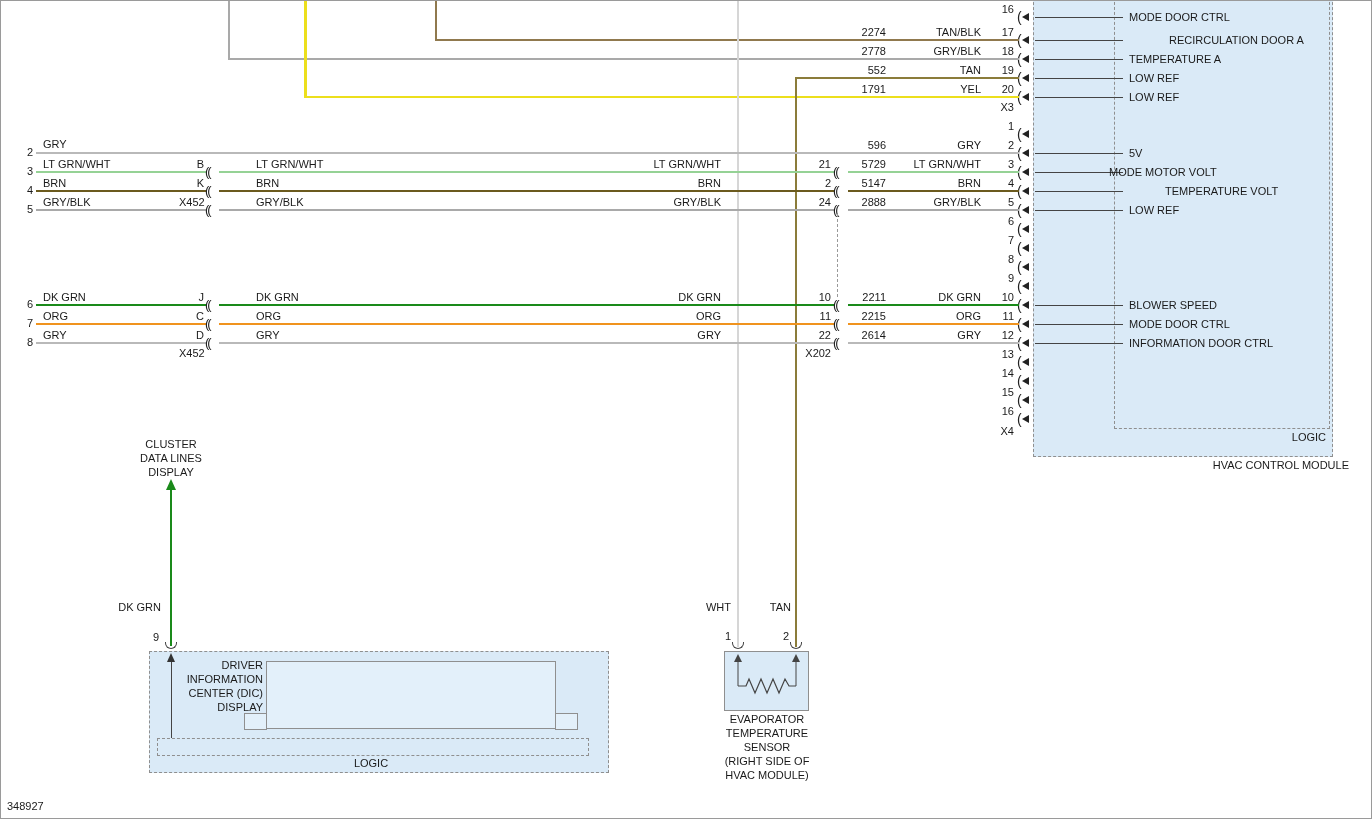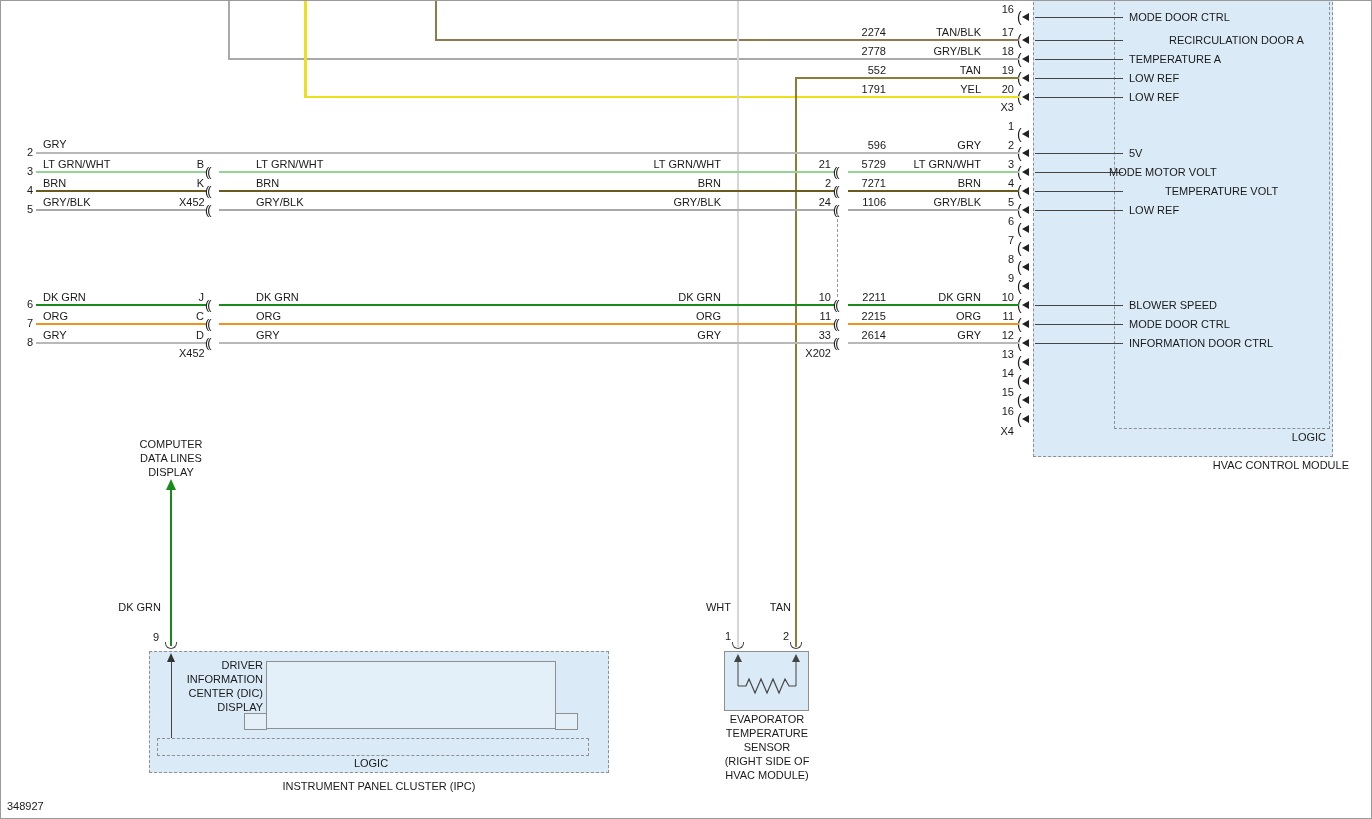--- a/index.html
+++ b/index.html
@@ -216,35 +216,35 @@
   <div class="h" style="left: 218px; top: 189px; width: 615px; background: rgb(107, 90, 30);"></div>
   <div class="h" style="left: 847px; top: 189px; width: 171px; background: rgb(107, 90, 30);"></div>
   <div class="t ra" style="left:14px;top:183px;width:18px;">4</div>
   <div class="t" style="left:42px;top:176px;">BRN</div>
   <div class="t ra" style="left:178px;top:176px;width:25px;">K</div>
   <div class="conn" style="left:204px;top:183px;"></div>
   <div class="t" style="left:255px;top:176px;">BRN</div>
   <div class="t ra" style="left:620px;top:176px;width:100px;">BRN</div>
   <div class="t ra" style="left:800px;top:176px;width:30px;">2</div>
   <div class="conn" style="left:832px;top:183px;"></div>
-  <div class="t ra" style="left:845px;top:176px;width:40px;">7271</div>
+  <div class="t ra" style="left:845px;top:176px;width:40px;">5147</div>
   <div class="t ra" style="left:900px;top:176px;width:80px;">BRN</div>
 
   <div class="h" style="left: 35px; top: 208px; width: 170px; background: rgb(169, 169, 169);"></div>
   <div class="h" style="left: 218px; top: 208px; width: 615px; background: rgb(169, 169, 169);"></div>
   <div class="h" style="left: 847px; top: 208px; width: 171px; background: rgb(169, 169, 169);"></div>
   <div class="t ra" style="left:14px;top:202px;width:18px;">5</div>
   <div class="t" style="left:42px;top:195px;">GRY/BLK</div>
   <div class="t ra u" style="left:178px;top:195px;width:25px;">X452</div>
   <div class="conn" style="left:204px;top:202px;"></div>
   <div class="t" style="left:255px;top:195px;">GRY/BLK</div>
   <div class="t ra" style="left:620px;top:195px;width:100px;">GRY/BLK</div>
   <div class="t ra" style="left:800px;top:195px;width:30px;">24</div>
   <div class="conn" style="left:832px;top:202px;"></div>
-  <div class="t ra" style="left:845px;top:195px;width:40px;">1106</div>
+  <div class="t ra" style="left:845px;top:195px;width:40px;">2888</div>
   <div class="t ra" style="left:900px;top:195px;width:80px;">GRY/BLK</div>
 
   <div class="dashv" style="left:836px;top:213px;height:83px;"></div>
 
   <div class="h" style="left: 35px; top: 303px; width: 170px; background: rgb(26, 138, 26);"></div>
   <div class="h" style="left: 218px; top: 303px; width: 615px; background: rgb(26, 138, 26);"></div>
   <div class="h" style="left: 847px; top: 303px; width: 171px; background: rgb(26, 138, 26);"></div>
   <div class="t ra" style="left:14px;top:297px;width:18px;">6</div>
   <div class="t" style="left:42px;top:290px;">DK GRN</div>
   <div class="t ra" style="left:178px;top:290px;width:25px;">J</div>
@@ -272,50 +272,49 @@
 
   <div class="h" style="left: 35px; top: 341px; width: 170px; background: rgb(185, 185, 185);"></div>
   <div class="h" style="left: 218px; top: 341px; width: 615px; background: rgb(185, 185, 185);"></div>
   <div class="h" style="left: 847px; top: 341px; width: 171px; background: rgb(185, 185, 185);"></div>
   <div class="t ra" style="left:14px;top:335px;width:18px;">8</div>
   <div class="t" style="left:42px;top:328px;">GRY</div>
   <div class="t ra" style="left:178px;top:328px;width:25px;">D</div>
   <div class="conn" style="left:204px;top:335px;"></div>
   <div class="t" style="left:255px;top:328px;">GRY</div>
   <div class="t ra" style="left:620px;top:328px;width:100px;">GRY</div>
-  <div class="t ra" style="left:800px;top:328px;width:30px;">33</div>
+  <div class="t ra" style="left:800px;top:328px;width:30px;">22</div>
   <div class="conn" style="left:832px;top:335px;"></div>
   <div class="t ra" style="left:845px;top:328px;width:40px;">2614</div>
   <div class="t ra" style="left:900px;top:328px;width:80px;">GRY</div>
 
   <div class="t ra u" style="left:178px;top:346px;width:25px;">X452</div>
   <div class="t ra u" style="left:798px;top:346px;width:32px;">X202</div>
 
-  <div class="t ca" style="left:110px;top:437px;width:120px;">COMPUTER</div>
+  <div class="t ca" style="left:110px;top:437px;width:120px;">CLUSTER</div>
   <div class="t ca" style="left:110px;top:451px;width:120px;">DATA LINES</div>
   <div class="t ca" style="left:110px;top:465px;width:120px;">DISPLAY</div>
   <div class="tri-up" style="left: 165px; top: 478px; border-bottom-color: rgb(26, 138, 26);"></div>
   <div class="v" style="left: 169px; top: 489px; height: 156px; background: rgb(26, 138, 26);"></div>
   <div class="t ra" style="left:100px;top:600px;width:60px;">DK GRN</div>
   <div class="t ra" style="left:140px;top:630px;width:18px;">9</div>
   <div class="cup" style="left:164px;top:641px;"></div>
 
   <div class="box" style="left: 148px; top: 650px; width: 460px; height: 122px; background: rgb(218, 234, 247);"></div>
   <div class="tri-up small" style="left:166px;top:652px;"></div>
   <div class="thin" style="left:170px;top:661px;height:76px;"></div>
   <div class="solidbox" style="left: 243px; top: 712px; width: 23px; height: 17px; background: rgb(227, 240, 250);"></div>
   <div class="solidbox" style="left: 554px; top: 712px; width: 23px; height: 17px; background: rgb(227, 240, 250);"></div>
   <div class="solidbox" style="left: 265px; top: 660px; width: 290px; height: 68px; background: rgb(227, 240, 250);"></div>
   <div class="t ra" style="left:178px;top:658px;width:84px;">DRIVER</div>
   <div class="t ra" style="left:178px;top:672px;width:84px;">INFORMATION</div>
   <div class="t ra" style="left:178px;top:686px;width:84px;">CENTER (DIC)</div>
   <div class="t ra" style="left:178px;top:700px;width:84px;">DISPLAY</div>
   <div class="box" style="left:156px;top:737px;width:432px;height:18px;"></div>
   <div class="t ca" style="left:290px;top:756px;width:160px;">LOGIC</div>
-  <div class="t ca" style="left:198px;top:779px;width:360px;">INSTRUMENT PANEL CLUSTER (IPC)</div>
 
   <div class="t ra" style="left:690px;top:600px;width:40px;">WHT</div>
   <div class="t ra" style="left:748px;top:600px;width:42px;">TAN</div>
   <div class="t ra" style="left:714px;top:629px;width:16px;">1</div>
   <div class="t ra" style="left:772px;top:629px;width:16px;">2</div>
   <div class="cup" style="left:731px;top:641px;"></div>
   <div class="cup" style="left:789px;top:641px;"></div>
   <div class="solidbox" style="left: 723px; top: 650px; width: 85px; height: 60px; background: rgb(218, 234, 247);"></div>
   <svg style="position:absolute;left:723px;top:650px;" width="85" height="60" viewBox="0 0 85 60">
     <line x1="14" y1="10" x2="14" y2="35" stroke="#444" stroke-width="1"></line>

